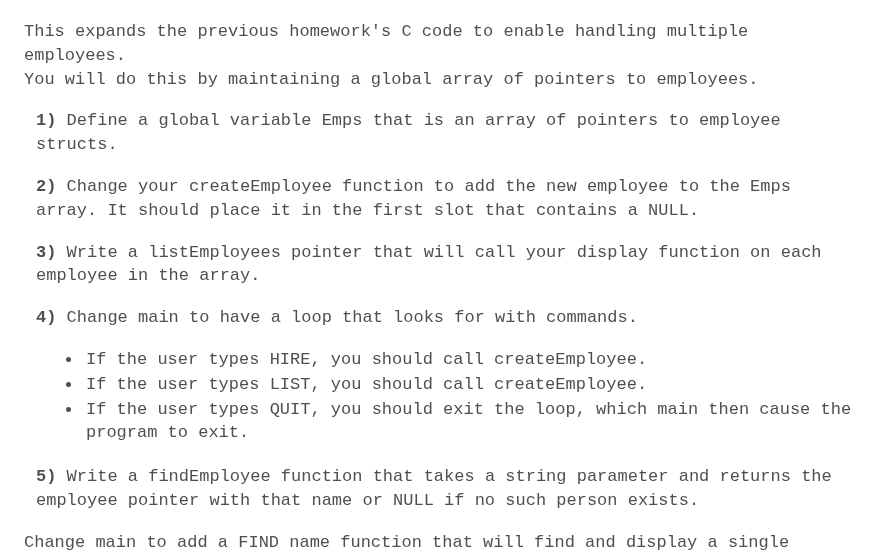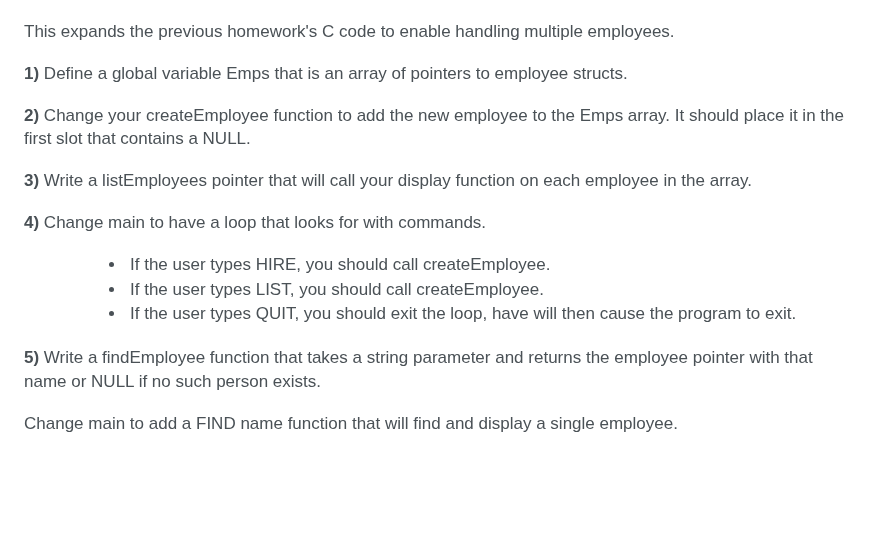--- a/index.html
+++ b/index.html
@@ -1,55 +1,58 @@
 <!DOCTYPE html>
 <html><head>
   <meta charset="utf-8">
   <style>
     * {
       margin: 0;
       padding: 0;
       box-sizing: border-box;
+      font-family: Liberation Mono, monospace;
     }
     body {
       font-family: Arial, Helvetica, sans-serif;
       font-size: 17px;
       line-height: 1.4;
       color: #4a5156;
       background: #ffffff;
       padding: 20px 24px;
       width: 880px;
     }
     .paragraph {
       margin-bottom: 18px;
     }
     .num-item {
       margin-bottom: 18px;
+      margin-left: 12px;
     }
     .num-item .bold {
       font-weight: 700;
     }
     ul.bullets {
       list-style: disc;
-      margin-left: 102px;
+      margin-left: 58px;
       margin-bottom: 20px;
     }
     ul.bullets li {
       padding-left: 4px;
       margin-bottom: 1px;
     }
     .last {
       margin-bottom: 0;
     }
   </style>
 </head>
 <body>
 
 <div class="paragraph">
   <span>This expands the previous homework's C code to enable handling multiple employees.</span><br>
+  <span>You will do this by maintaining a global array of pointers to employees.</span>
 </div>
 
 <div class="num-item">
   <span class="bold">1)</span><span> Define a global variable Emps that is an array of pointers to employee structs.</span>
 </div>
 
 <div class="num-item">
   <span class="bold">2)</span><span> Change your createEmployee function to add the new employee to the Emps array. It should place it in the first slot that contains a NULL.</span>
 </div>
 
@@ -57,21 +60,21 @@
   <span class="bold">3)</span><span> Write a listEmployees pointer that will call your display function on each employee in the array.</span>
 </div>
 
 <div class="num-item">
   <span class="bold">4)</span><span> Change main to have a loop that looks for with commands.</span>
 </div>
 
 <ul class="bullets">
   <li><span>If the user types HIRE, you should call createEmployee.</span></li>
   <li><span>If the user types LIST, you should call createEmployee.</span></li>
-  <li><span>If the user types QUIT, you should exit the loop, have will then cause the program to exit.</span></li>
+  <li><span>If the user types QUIT, you should exit the loop, which main then cause the program to exit.</span></li>
 </ul>
 
 <div class="num-item">
   <span class="bold">5)</span><span> Write a findEmployee function that takes a string parameter and returns the employee pointer with that name or NULL if no such person exists.</span>
 </div>
 
 <div class="paragraph last">
   <span>Change main to add a FIND name function that will find and display a single employee.</span>
 </div>
 

